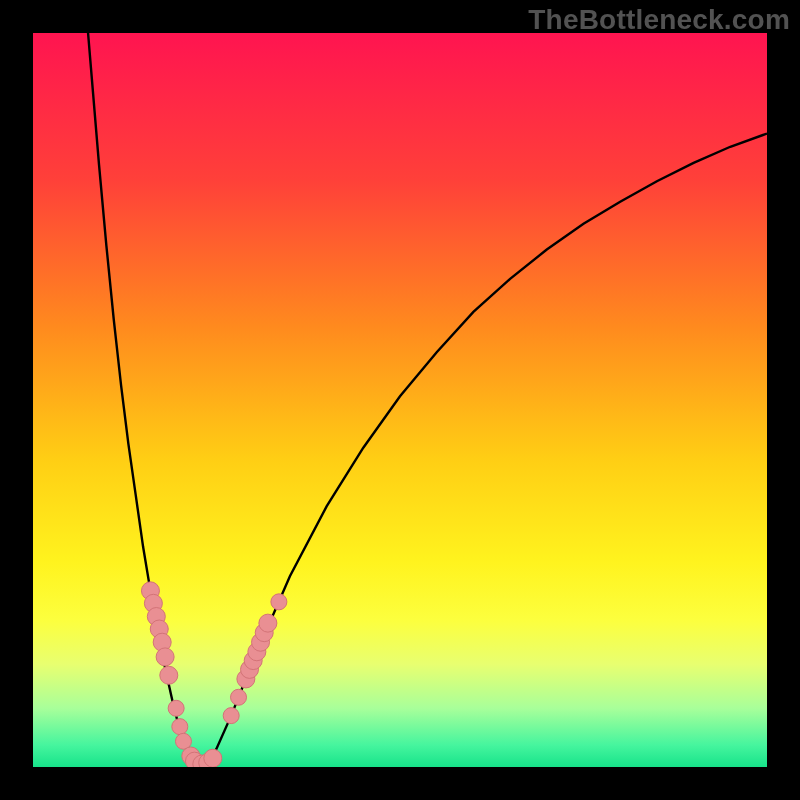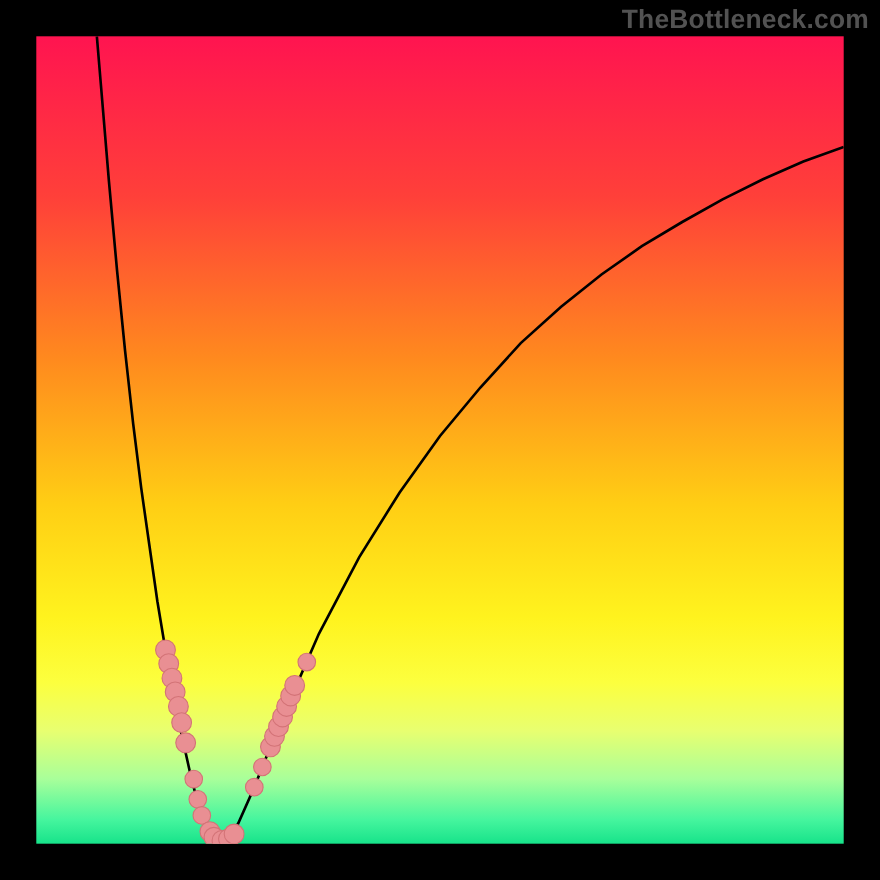--- a/index.html
+++ b/index.html
@@ -15,21 +15,21 @@
     width: 800px;
     height: 800px;
     background: #000;
     position: relative;
   }
   .watermark {
     position: absolute;
     top: 4px;
     right: 10px;
     color: #525252;
-    font-size: 24px;
+    font-size: 28px;
     font-weight: bold;
     letter-spacing: 0.2px;
     z-index: 10;
     user-select: none;
   }
   svg {
     display: block;
   }
 </style>
 </head>

